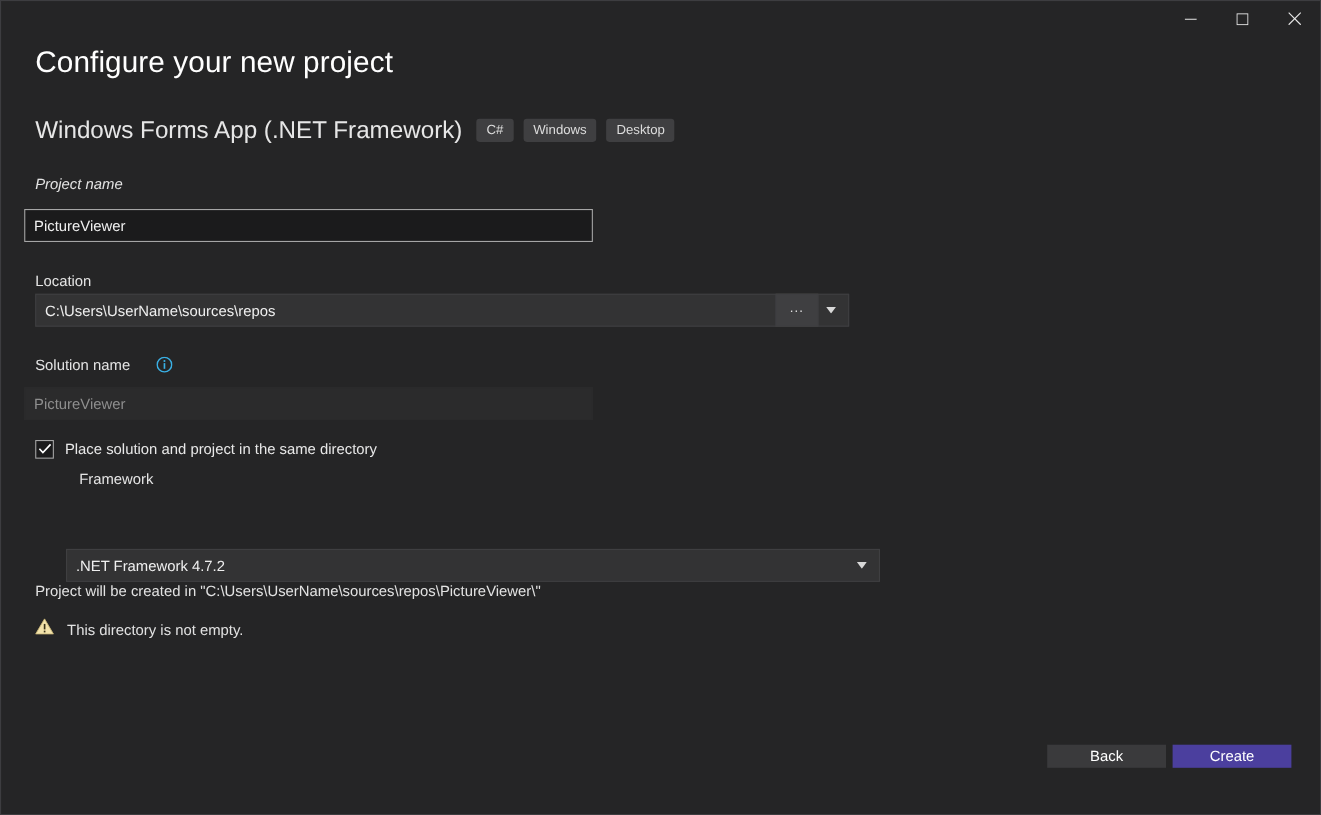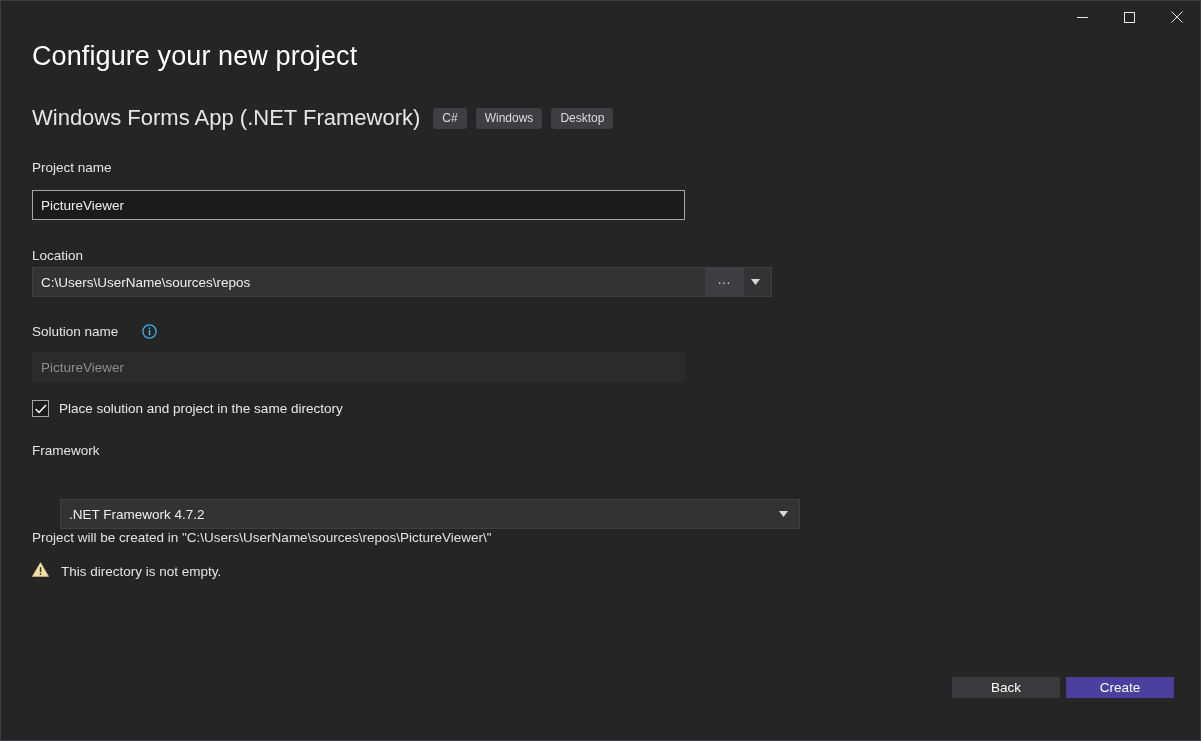--- a/index.html
+++ b/index.html
@@ -72,31 +72,31 @@
     white-space: nowrap;
   }
 
   
   .field-label {
     position: absolute;
     left: 31px;
     font-size: 13.5px;
     color: #e4e4e4;
   }
-  .lbl-project   { top: 159px; }
+  .lbl-project   { top: 159px; font-style: italic; }
   .lbl-location  { top: 247px; }
   .lbl-solution  { top: 323px; display: flex; align-items: flex-start; gap: 24px; }
-  .lbl-framework { top: 442px; }
+  .lbl-framework { top: 427px; margin-left: 40px; }
 
   .info-icon { display: block; }
 
   .textbox {
     position: absolute;
-    left: 31px;
-    width: 653px;
+    left: 21px;
+    width: 517px;
     height: 30px;
     background: #1b1b1c;
     border: 1px solid #a6a6a6;
     color: #f0f0f0;
     font-size: 13.5px;
     font-family: "Liberation Sans", sans-serif;
     padding: 3px 8px;
     display: flex;
     align-items: center;
   }

